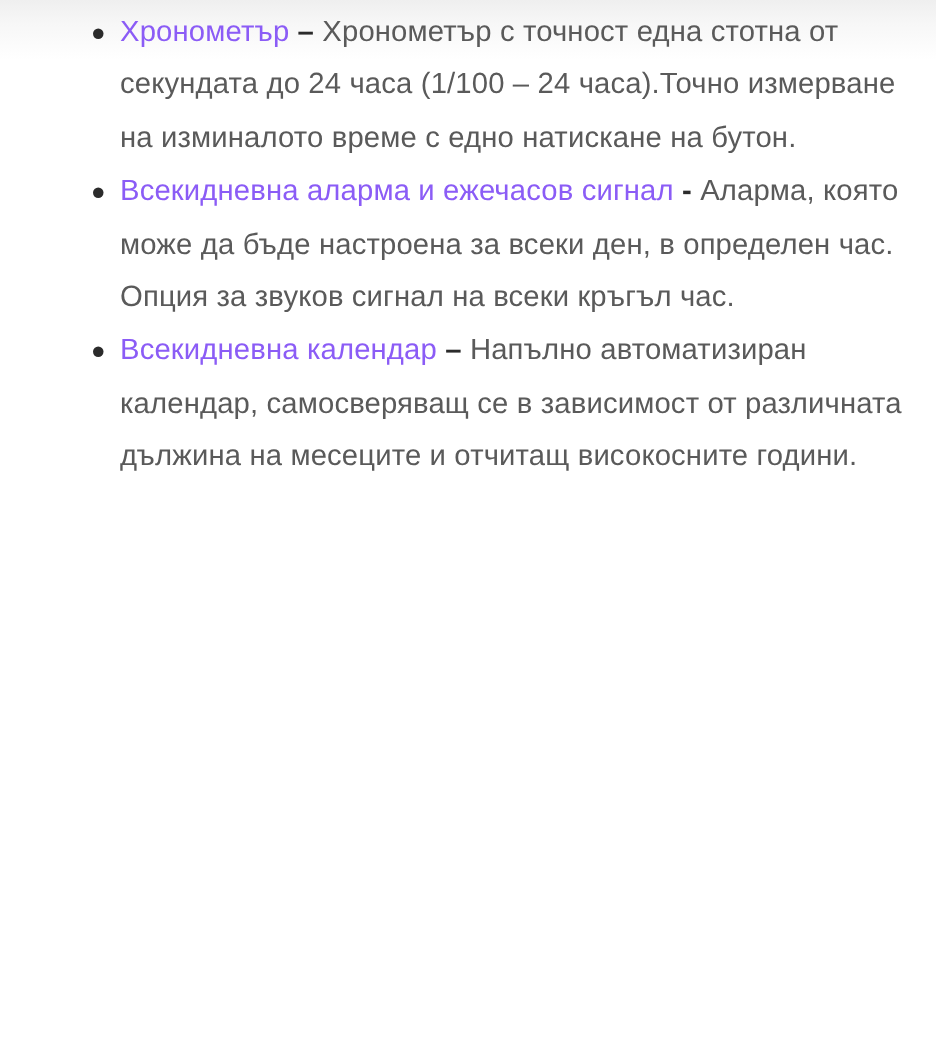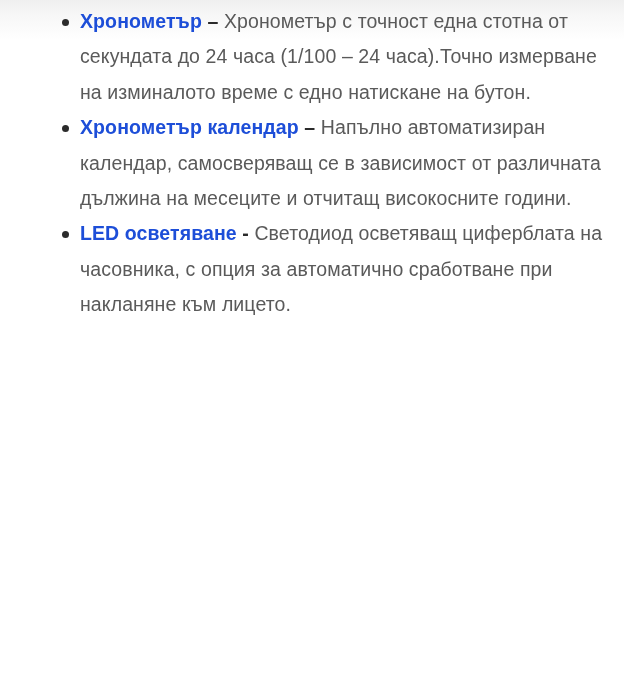--- a/index.html
+++ b/index.html
@@ -43,33 +43,33 @@
       content: "";
       position: absolute;
       left: -18px;
       top: 15px;
       width: 7px;
       height: 7px;
       border-radius: 50%;
       background: #2b2b2b;
     }
     .feature-title {
-      font-weight: 700;
-      color: #1d4ed8;
+      font-weight: 400;
+      color: #8b5cf6;
     }
     .feature-sep {
       font-weight: 700;
       color: #2b2b2b;
     }
     .feature-desc {
       color: #5a5a5a;
     }
   </style>
 </head>
 <body>
 
 <div class="top-shade"></div>
 
 <ul class="feature-list">
   <li class="feature-item"><span class="feature-title">Хронометър</span><span class="feature-sep"> – </span><span class="feature-desc">Хронометър с точност една стотна от секундата до 24 часа (1/100 – 24 часа).Точно измерване на изминалото време с едно натискане на бутон.</span></li>
-  <li class="feature-item"><span class="feature-title">Хронометър календар</span><span class="feature-sep"> – </span><span class="feature-desc">Напълно автоматизиран календар, самосверяващ се в зависимост от различната дължина на месеците и отчитащ високосните години.</span></li>
-  <li class="feature-item"><span class="feature-title">LED осветяване</span><span class="feature-sep"> - </span><span class="feature-desc">Светодиод осветяващ циферблата на часовника, с опция за автоматично сработване при накланяне към лицето.</span></li>
+  <li class="feature-item"><span class="feature-title">Всекидневна аларма и ежечасов сигнал</span><span class="feature-sep"> - </span><span class="feature-desc">Аларма, която може да бъде настроена за всеки ден, в определен час. Опция за звуков сигнал на всеки кръгъл час.</span></li>
+  <li class="feature-item"><span class="feature-title">Всекидневна календар</span><span class="feature-sep"> – </span><span class="feature-desc">Напълно автоматизиран календар, самосверяващ се в зависимост от различната дължина на месеците и отчитащ високосните години.</span></li>
 </ul>
 
 </body></html>

